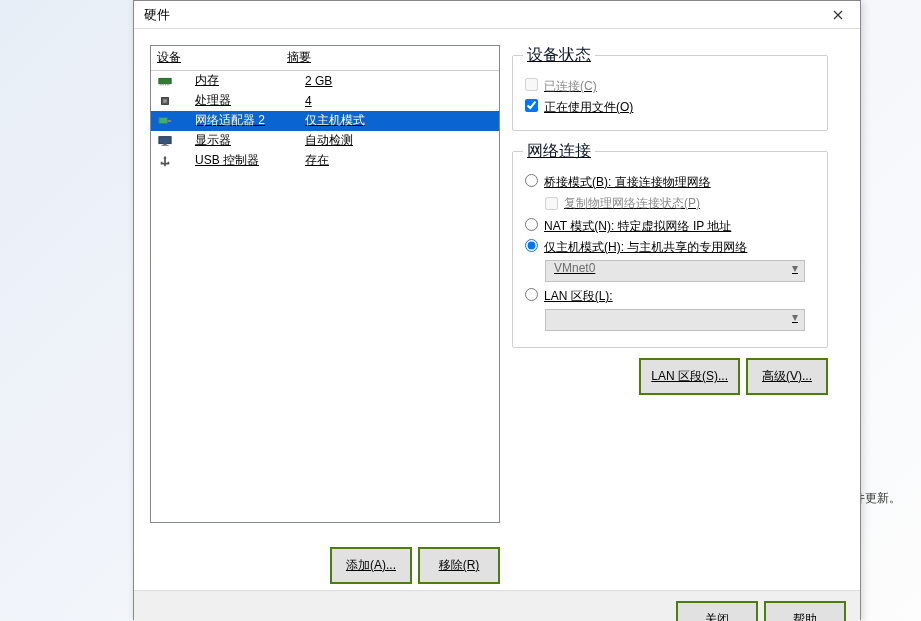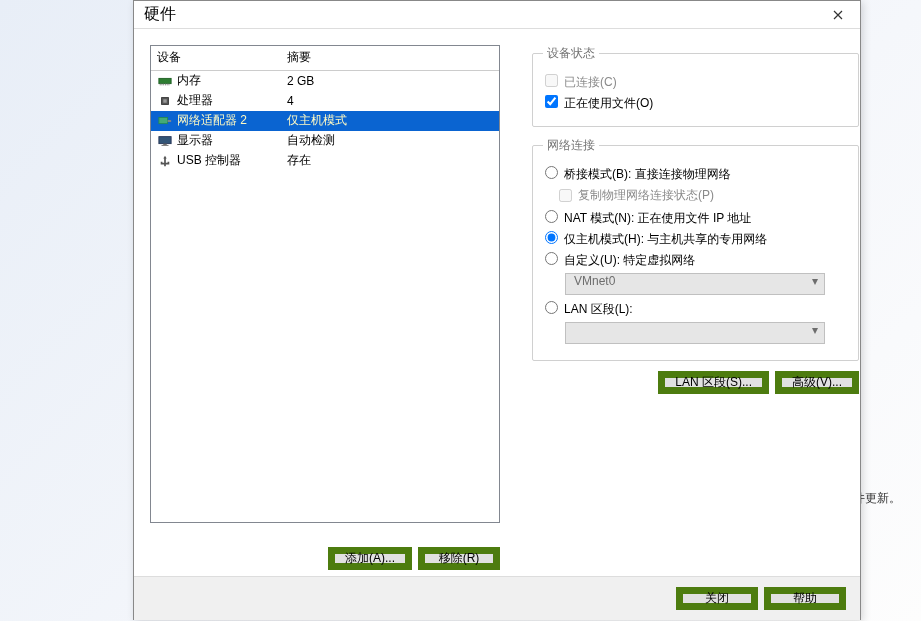--- a/index.html
+++ b/index.html
@@ -24,31 +24,32 @@
     box-shadow: 2px 2px 8px rgba(0,0,0,0.15);
     display: flex; flex-direction: column;
   }
   .titlebar {
     height: 28px;
     display: flex; align-items: center;
     padding: 0 0 0 10px;
     border-bottom: 1px solid #ddd;
     background: #fff;
   }
-  .titlebar .title { flex: 1; font-size: 16px; }
+  .titlebar .title { flex: 1; font-size: 13px; }
   .titlebar .close {
     width: 44px; height: 28px;
     display: flex; align-items: center; justify-content: center;
     font-size: 13px; color: #333;
     cursor: default;
   }
   .content {
     flex: 1; display: flex;
-    padding: 16px 1px 6px 16px;
-    gap: 32px;
+    padding: 16px 32px 6px 16px;
+    gap: 12px;
+    text-decoration: underline;
   }
   .left-pane { width: 350px; display:flex; flex-direction:column; }
   .device-list {
     border: 1px solid #828790;
     height: 478px;
     overflow: auto;
     background: #fff;
   }
   .cols {
     display: flex; font-size: 12px;
@@ -64,52 +65,52 @@
     font-size: 12px;
     white-space: nowrap;
     overflow: hidden;
   }
   .row.sel { background: #0a64d1; color: #fef9c3; }
   .row .ic {
     width: 16px; height: 14px; margin-right: 4px;
     display: inline-flex; align-items: center; justify-content: center;
   }
   .row .ic svg { width: 14px; height: 12px; }
-  .row .lbl { width: 110px; overflow: hidden; text-overflow: ellipsis; }
+  .row .lbl { width: 110px; overflow: hidden; text-overflow: ellipsis; margin-left: 18px; }
   .row .sum { flex: 1; overflow: hidden; text-overflow: ellipsis; }
   .left-buttons {
     display: flex; justify-content: flex-end; gap: 6px;
     margin-top: 24px;
   }
   .btn {
-    min-width: 82px; height: 23px;
+    min-width: 82px; height: 37px;
     background: #e1e1e1;
-    border: 7px solid #4d7c0f;
+    border: 2px solid #4d7c0f;
     font-size: 12px;
     padding: 0 10px;
     cursor: default;
     display: inline-flex; align-items: center; justify-content: center;
   }
   .right-pane { flex: 1; }
   fieldset {
     border: 1px solid #d0d0d0;
     border-radius: 2px;
     margin-bottom: 10px;
     padding: 8px 10px 10px 10px;
   }
-  legend { font-size: 12px; padding: 0 4px; color:#737373; }
+  legend { font-size: 16px; padding: 0 4px; color:#0f172a; }
   .chk, .rdo {
     display: flex; align-items: flex-start;
     margin: 4px 0 4px 2px;
     font-size: 12px;
     gap: 6px;
   }
   .chk input, .rdo input { margin:0; }
   .chk.disabled, .rdo.disabled, .sub-chk.disabled { color: #8a8a8a; }
-  .sub-chk { margin-left: 16px; display:flex; align-items:center; gap:6px; font-size:12px; margin-bottom:6px;}
+  .sub-chk { margin-left: 22px; display:flex; align-items:center; gap:6px; font-size:12px; margin-bottom:6px;}
   .select-box {
     margin: 4px 0 6px 22px;
     height: 22px; width: 260px;
     background: #e6e6e6;
     border: 1px solid #c0c0c0;
     display:flex; align-items:flex-start; justify-content:space-between;
     padding: 0 6px 0 8px;
     color:#6d6d6d; font-size:12px;
   }
   .right-buttons { display:flex; gap:6px; justify-content:flex-end; margin-top:10px; }
@@ -226,32 +227,28 @@
           <input type="radio" name="netmode" style="">
           <span>桥接模式(B): 直接连接物理网络</span>
         </label>
         <label class="sub-chk disabled">
           <input type="checkbox" disabled="" style="">
           <span>复制物理网络连接状态(P)</span>
         </label>
 
         <label class="rdo">
           <input type="radio" name="netmode" style="">
-          <span>NAT 模式(N): 正在使用文件 IP 地址</span>
+          <span>NAT 模式(N): 特定虚拟网络 IP 地址</span>
         </label>
 
         <label class="rdo">
           <input type="radio" name="netmode" checked="" style="">
           <span>仅主机模式(H): 与主机共享的专用网络</span>
         </label>
 
-        <label class="rdo">
-          <input type="radio" name="netmode" style="">
-          <span>自定义(U): 特定虚拟网络</span>
-        </label>
         <div class="select-box">
           <span>VMnet0</span>
           <span>▾</span>
         </div>
 
         <label class="rdo">
           <input type="radio" name="netmode" style="">
           <span>LAN 区段(L):</span>
         </label>
         <div class="select-box">

